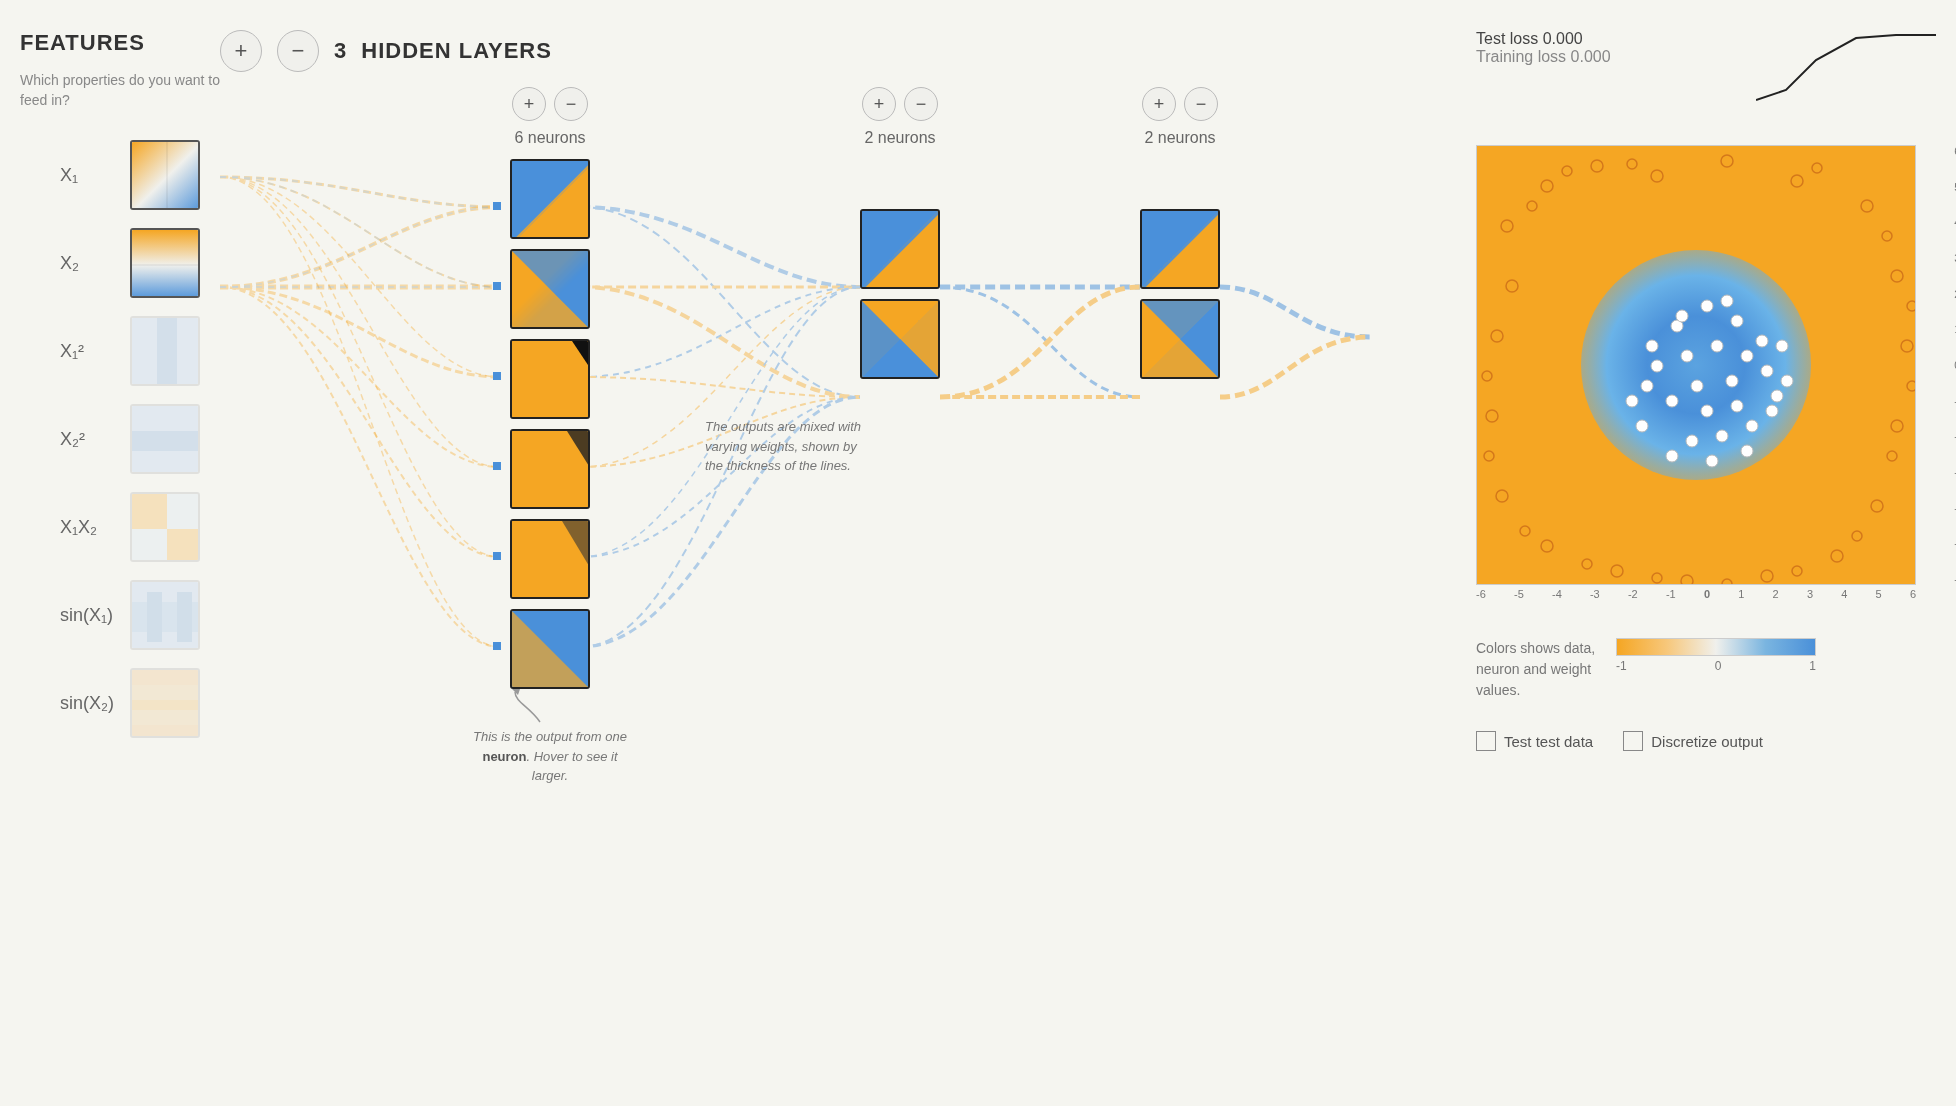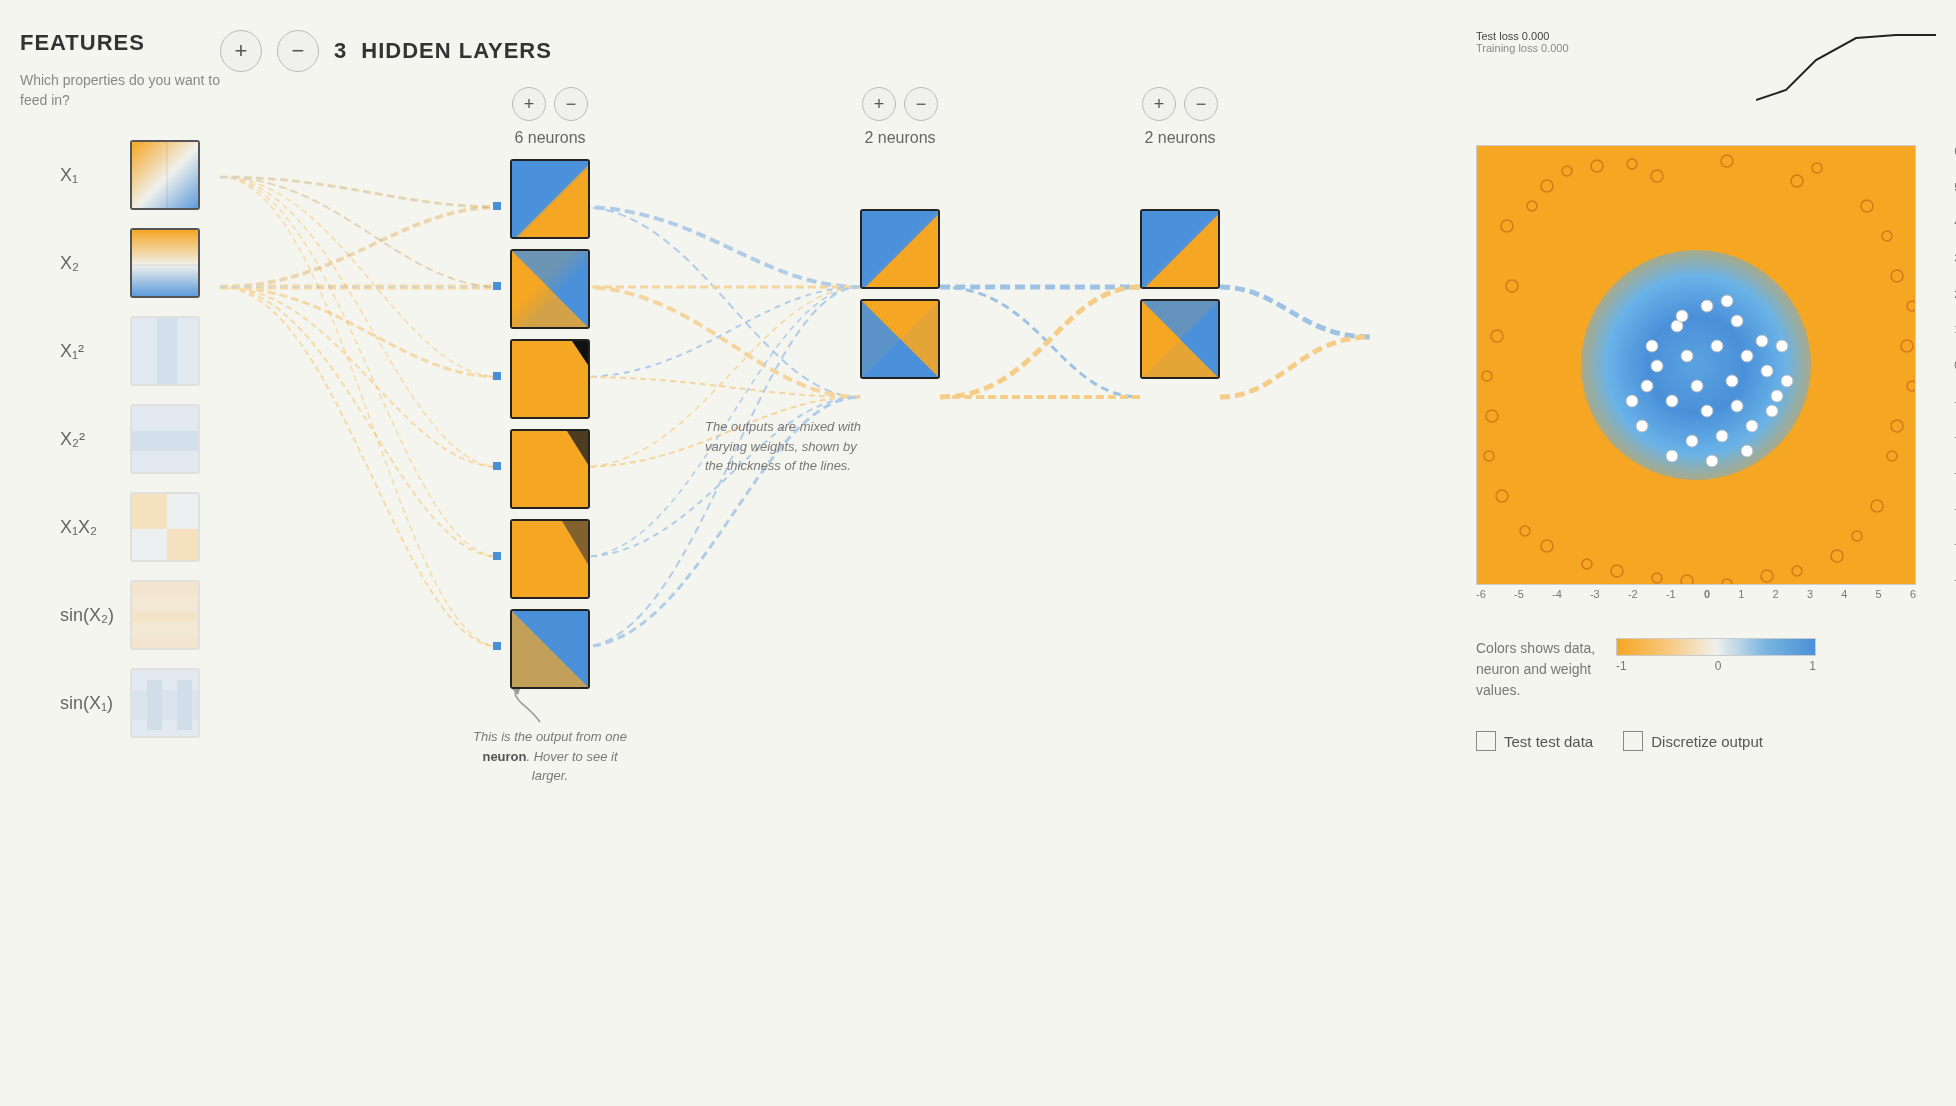--- a/index.html
+++ b/index.html
@@ -144,21 +144,21 @@
       font-size: 22px;
       font-weight: 700;
       color: #333;
       letter-spacing: 1px;
       margin-bottom: 5px;
     }
     .loss-section {
       margin-bottom: 10px;
     }
     .loss-text {
-      font-size: 11px;
+      font-size: 16px;
       color: #555;
     }
     .loss-text.test { color: #444; }
     .loss-text.training { color: #888; }
 
     .output-viz {
       width: 440px;
       height: 440px;
       background: #f5a623;
       border: 1px solid #ccc;
@@ -335,43 +335,43 @@
         <svg width="70" height="70" viewBox="0 0 70 70">
           <rect width="35" height="35" fill="#f5a623" opacity="0.5"></rect>
           <rect x="35" y="0" width="35" height="35" fill="#d0dff0" opacity="0.5"></rect>
           <rect x="0" y="35" width="35" height="35" fill="#d0dff0" opacity="0.5"></rect>
           <rect x="35" y="35" width="35" height="35" fill="#f5a623" opacity="0.5"></rect>
         </svg>
       </div>
     </div>
 
     <div class="feature-item">
+      <span class="feature-label">sin(X₁)</span>
+      <div class="feature-thumb">
+        <svg width="70" height="70" viewBox="0 0 70 70">
+          <rect width="70" height="70" fill="#d0dff0"></rect>
+          <rect x="0" y="20" width="15" height="30" fill="#b8d0e8" opacity="0.7"></rect>
+          <rect x="15" y="10" width="15" height="50" fill="#a0bedd" opacity="0.7"></rect>
+          <rect x="30" y="20" width="15" height="30" fill="#b8d0e8" opacity="0.7"></rect>
+          <rect x="45" y="10" width="15" height="50" fill="#a0bedd" opacity="0.7"></rect>
+          <rect x="60" y="20" width="10" height="30" fill="#b8d0e8" opacity="0.7"></rect>
+        </svg>
+      </div>
+    </div>
+
+    <div class="feature-item">
       <span class="feature-label">sin(X₂)</span>
       <div class="feature-thumb">
         <svg width="70" height="70" viewBox="0 0 70 70">
           <rect width="70" height="70" fill="#e8d5b5" opacity="0.5"></rect>
           <rect x="0" y="0" width="70" height="15" fill="#f5c07a" opacity="0.4"></rect>
           <rect x="0" y="15" width="70" height="15" fill="#f0d090" opacity="0.4"></rect>
           <rect x="0" y="30" width="70" height="10" fill="#f5a623" opacity="0.3"></rect>
           <rect x="0" y="40" width="70" height="15" fill="#f0d090" opacity="0.4"></rect>
           <rect x="0" y="55" width="70" height="15" fill="#f5c07a" opacity="0.4"></rect>
-        </svg>
-      </div>
-    </div>
-
-    <div class="feature-item">
-      <span class="feature-label">sin(X₁)</span>
-      <div class="feature-thumb">
-        <svg width="70" height="70" viewBox="0 0 70 70">
-          <rect width="70" height="70" fill="#d0dff0"></rect>
-          <rect x="0" y="20" width="15" height="30" fill="#b8d0e8" opacity="0.7"></rect>
-          <rect x="15" y="10" width="15" height="50" fill="#a0bedd" opacity="0.7"></rect>
-          <rect x="30" y="20" width="15" height="30" fill="#b8d0e8" opacity="0.7"></rect>
-          <rect x="45" y="10" width="15" height="50" fill="#a0bedd" opacity="0.7"></rect>
-          <rect x="60" y="20" width="10" height="30" fill="#b8d0e8" opacity="0.7"></rect>
         </svg>
       </div>
     </div>
   </div>
 
   <div class="network-area">
 
     <div class="network-header">
       <button class="btn-circle">+</button>
       <button class="btn-circle">−</button>

